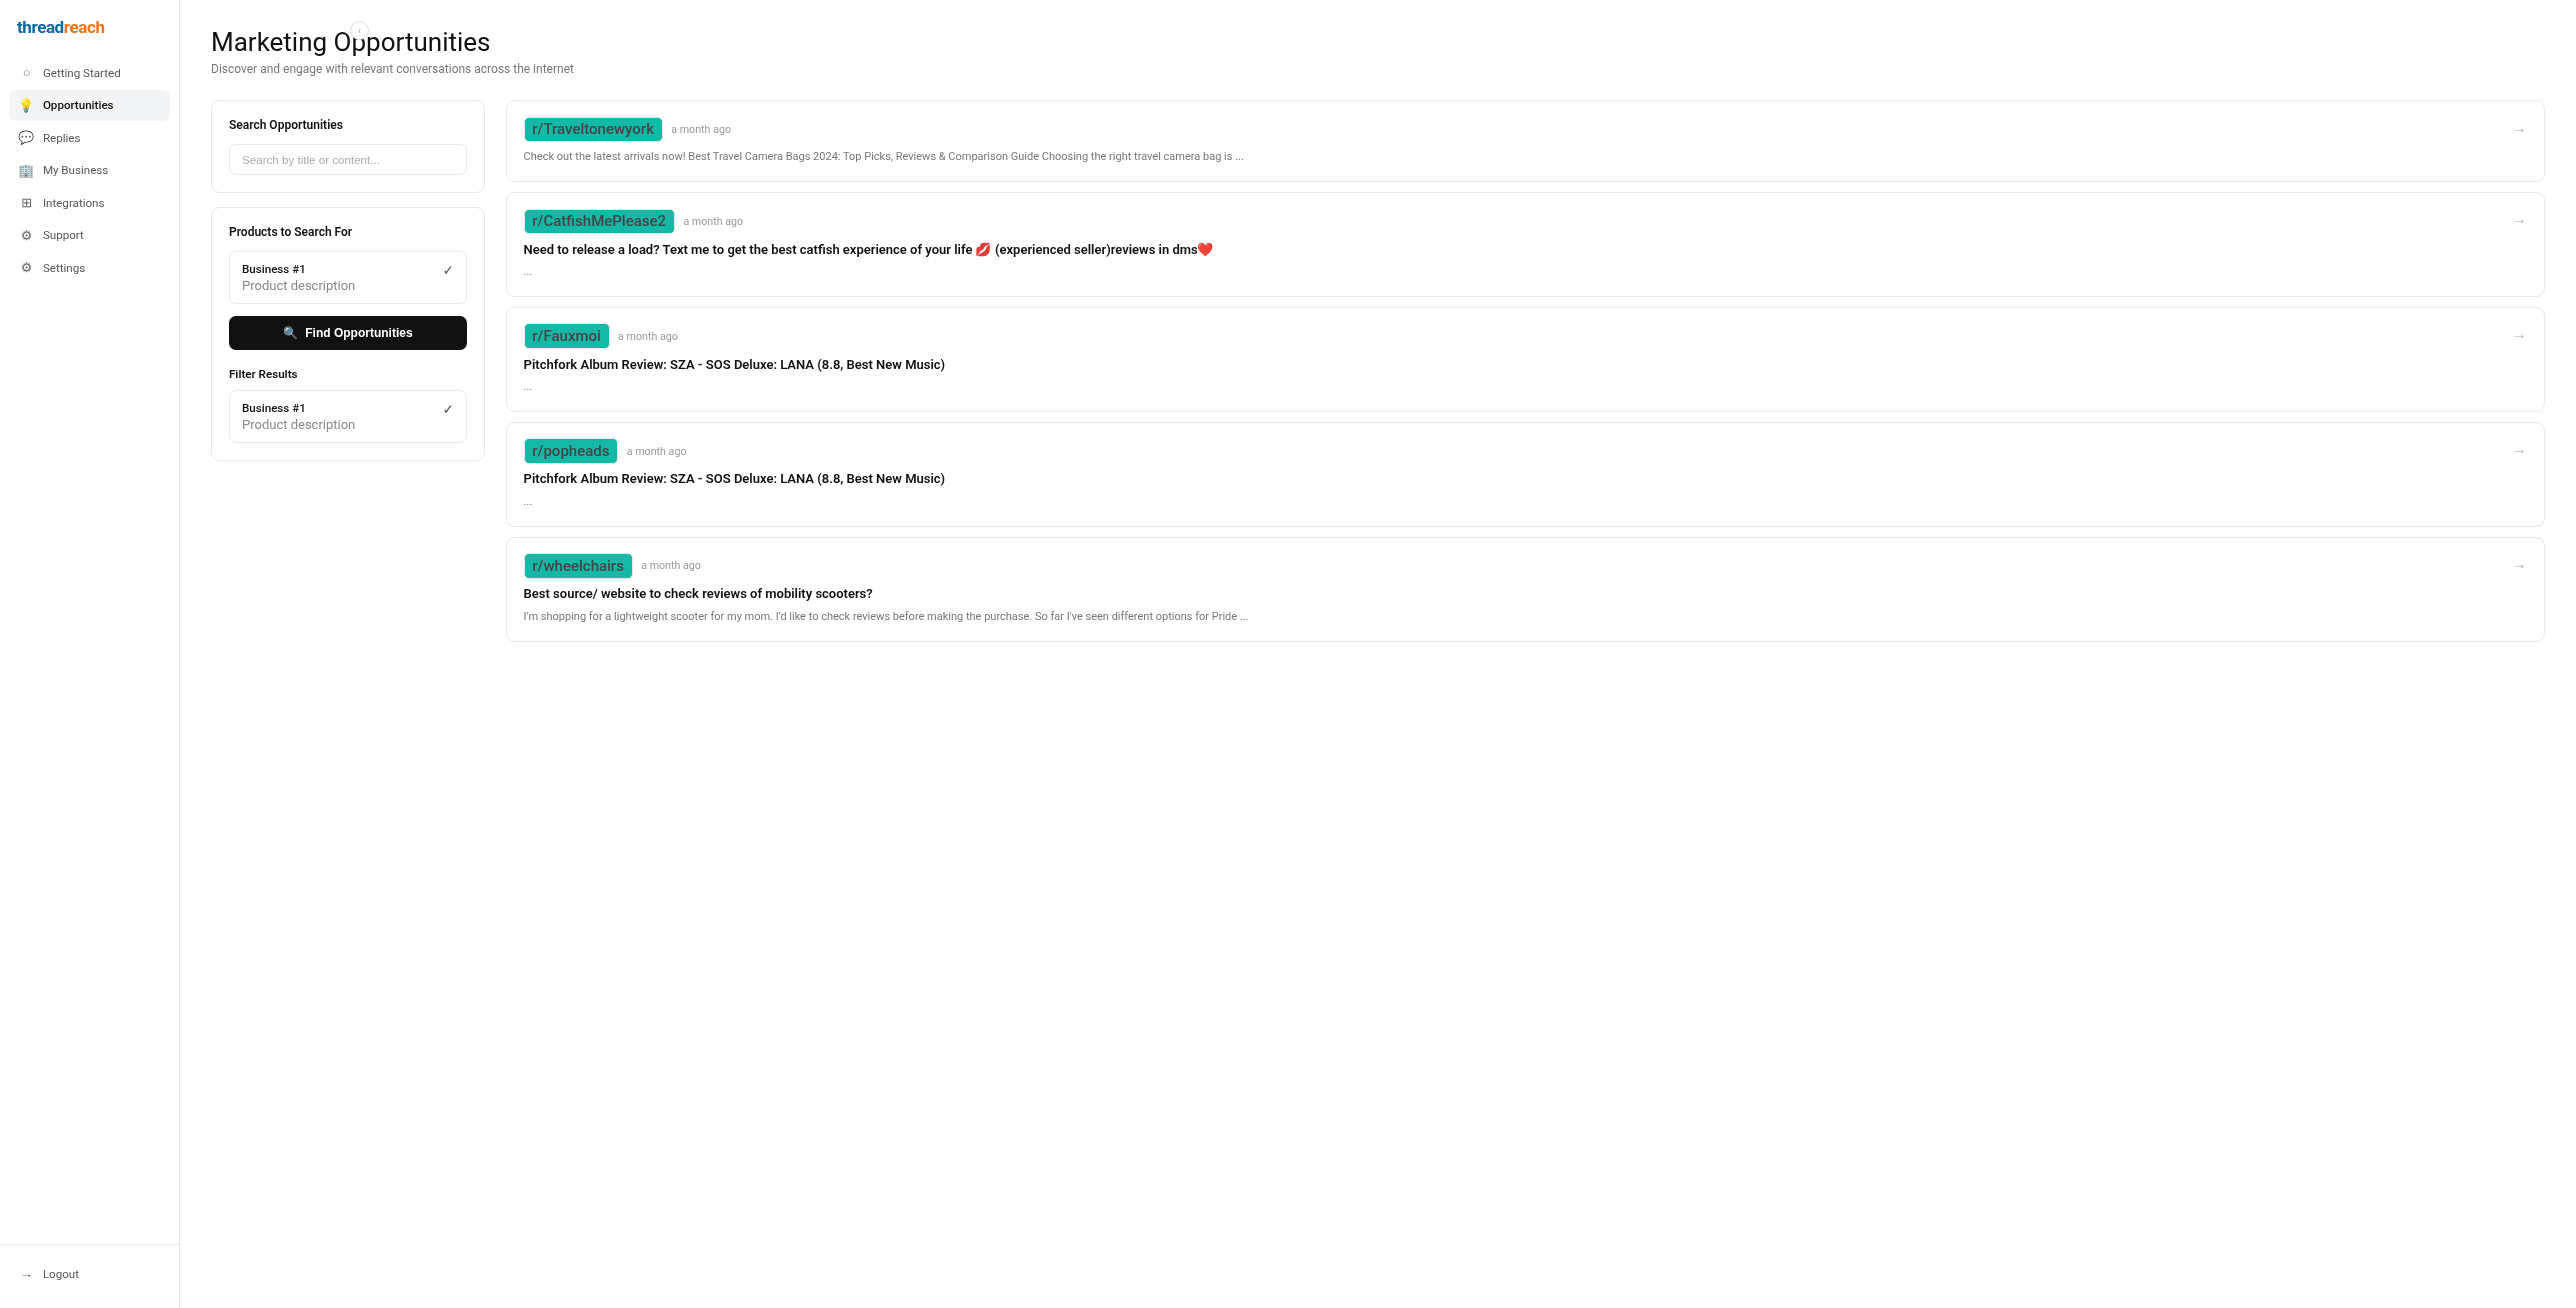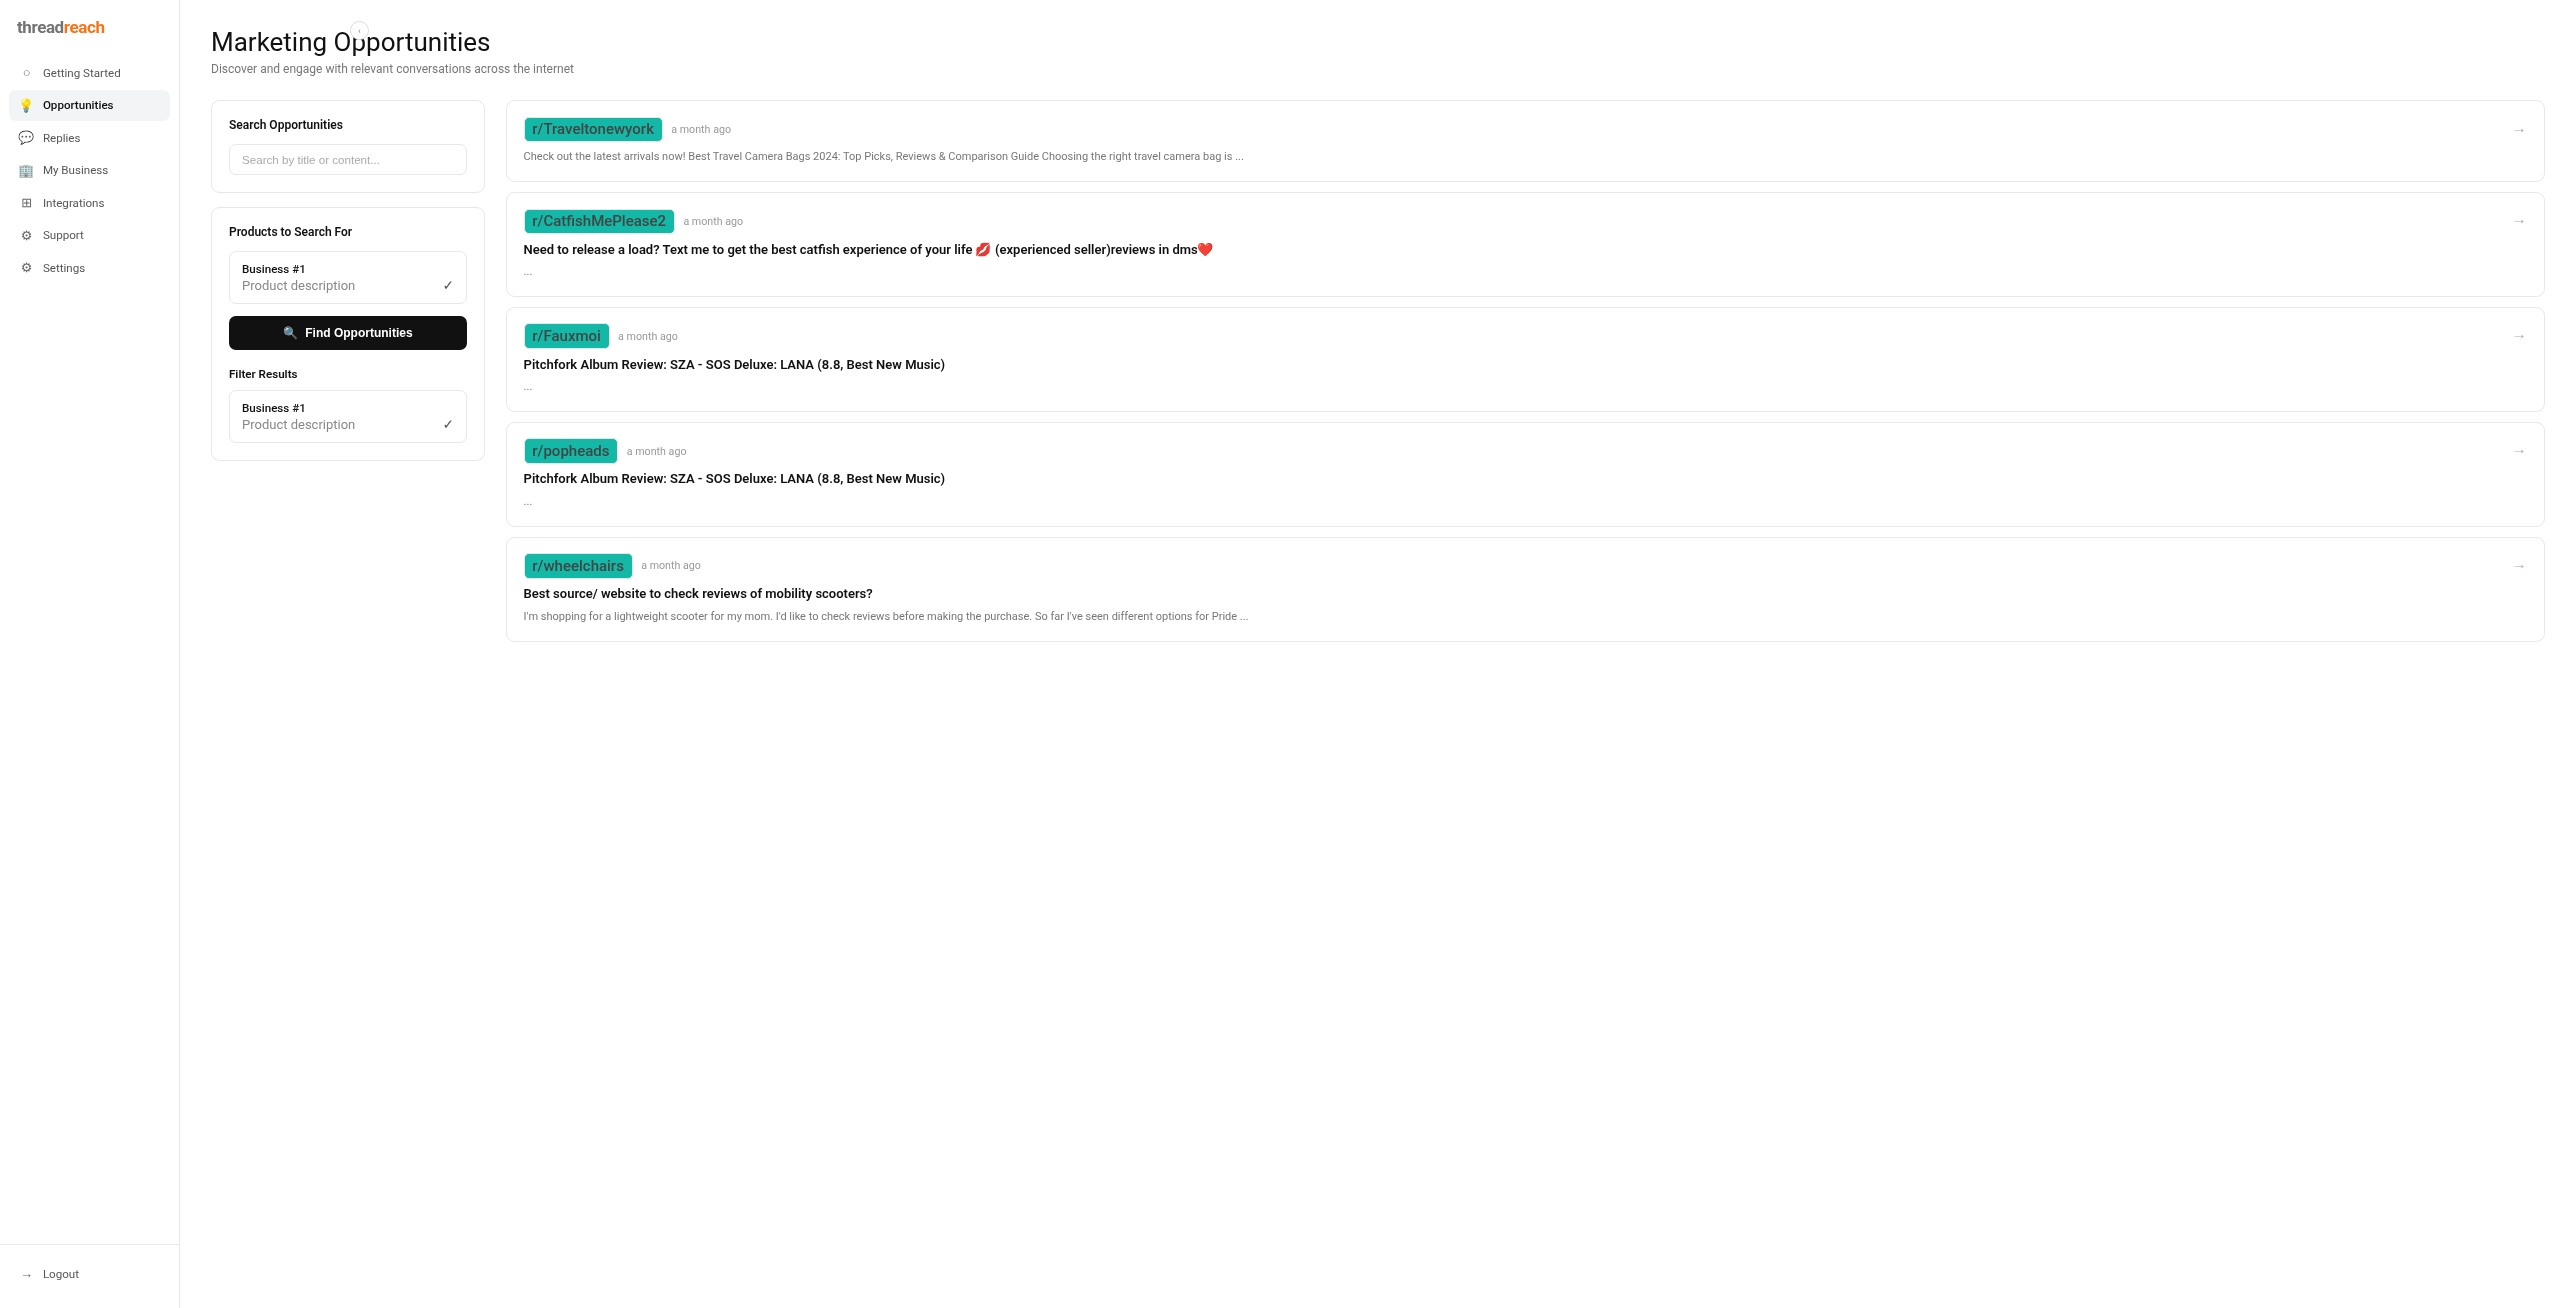--- a/index.html
+++ b/index.html
@@ -26,21 +26,21 @@
       overflow-y: auto;
     }
 
     .logo {
       padding: 17px 17px 20.6px 17px;
       font-size: 17px;
       font-weight: 700;
       color: #f97316;
       letter-spacing: -0.4px;
     }
-    .logo span { color: #737373; }
+    .logo span { color: #0369a1; }
 
     .nav {
       flex: 1;
       padding: 0 8.6px;
     }
 
     .nav-item {
       display: flex;
       align-items: center;
       gap: 8.6px;
@@ -152,21 +152,21 @@
       outline: none;
       background: #fff;
     }
     .search-input::placeholder { color: #aaa; }
 
     .product-item {
       border: 0.9px solid #e5e7eb;
       border-radius: 6.9px;
       padding: 10.3px 12px;
       display: flex;
-      align-items: flex-end;
+      align-items: flex-start;
       justify-content: space-between;
       cursor: pointer;
     }
 
     .product-name {
       font-size: 11.6px;
       font-weight: 500;
       color: #111;
       margin-bottom: 1.7px;
     }

